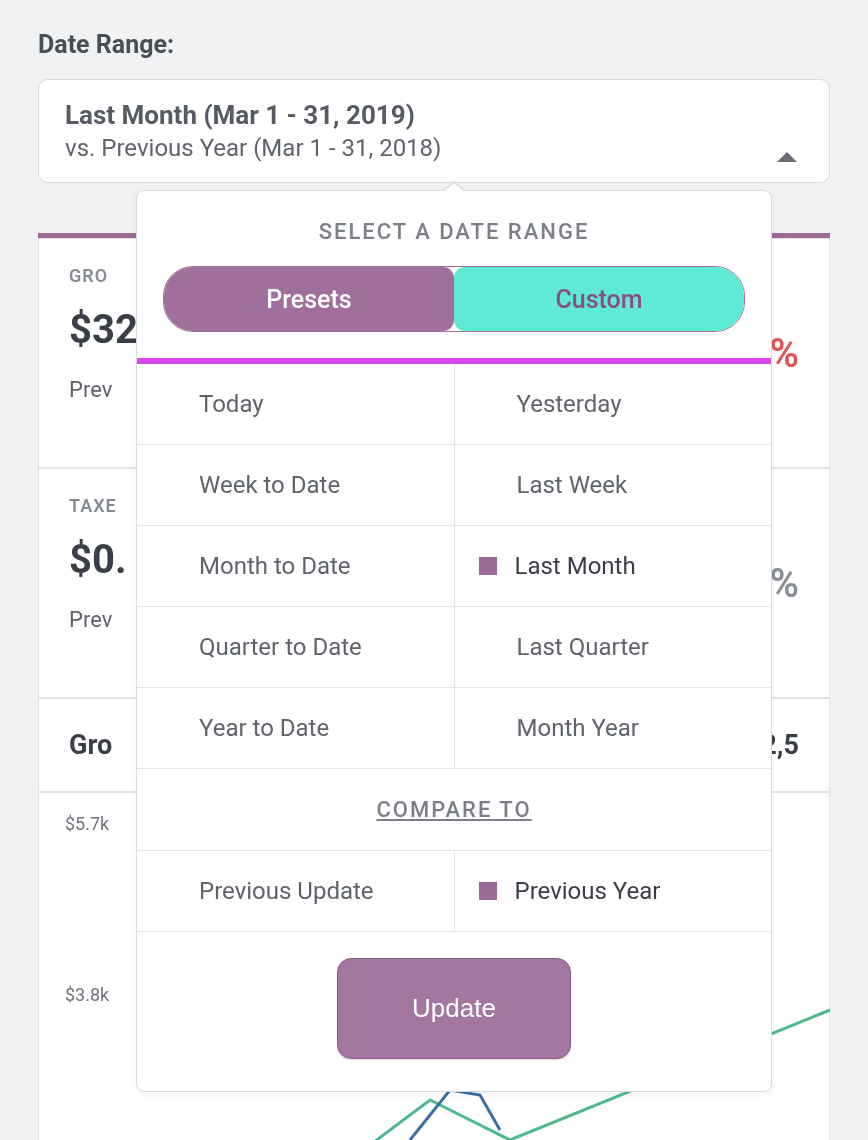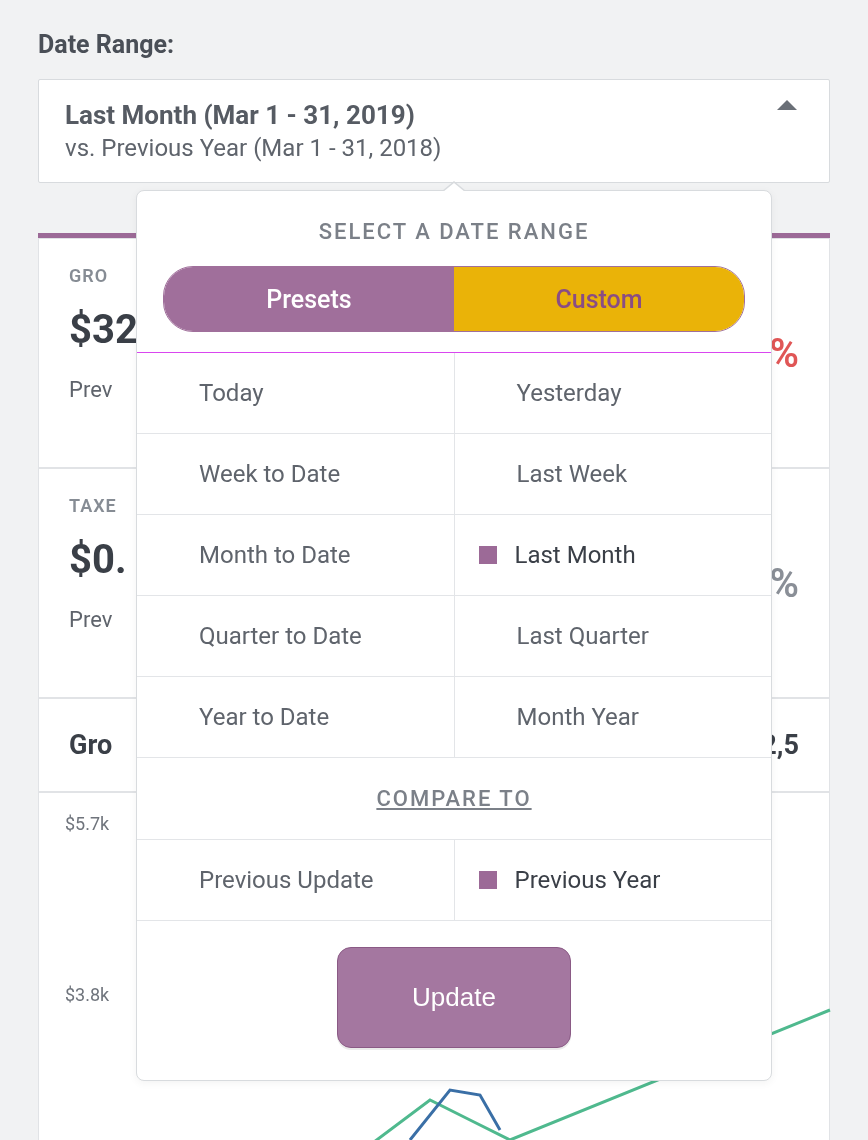--- a/index.html
+++ b/index.html
@@ -16,24 +16,24 @@
   }
   .date-range-label {
     font-size: 25px;
     color: #4a4f57;
     font-weight: 700;
     margin-bottom: 20px;
   }
   .selector {
     background: #fff;
     border: 1px solid #d8dbde;
-    border-radius: 2px;
+    border-radius: 10px;
     padding: 20px 26px;
     display: flex;
-    align-items: flex-start;
+    align-items: flex-end;
     justify-content: space-between;
     position: relative;
   }
   .selector-text .line1 {
     font-size: 26px;
     font-weight: 700;
     color: #565b63;
     margin-bottom: 4px;
   }
   .selector-text .line2 {
@@ -123,26 +123,27 @@
     height: 66px;
   }
   .seg > div {
     flex:1;
     display:flex;
     align-items:center;
     justify-content:center;
     font-size:25px;
     font-weight:500;
     cursor:pointer;
+    border-radius:11px;
   }
   .seg .active { background:#a06f9b; color:#fff; }
-  .seg .inactive { background:#eab308; color:#8a4d84; }
+  .seg .inactive { background:#5eead4; color:#8a4d84; }
   .preset-grid {
-    margin-top:20px;
-    border-top:1px solid #d946ef;
+    margin-top:26px;
+    border-top:6px solid #d946ef;
   }
   .preset-row { display:flex; }
   .preset-cell {
     flex:1;
     border-bottom:1px solid #e3e5e8;
     padding: 26px 24px;
     font-size:24px;
     color:#5f646c;
     display:flex;
     align-items:center;

